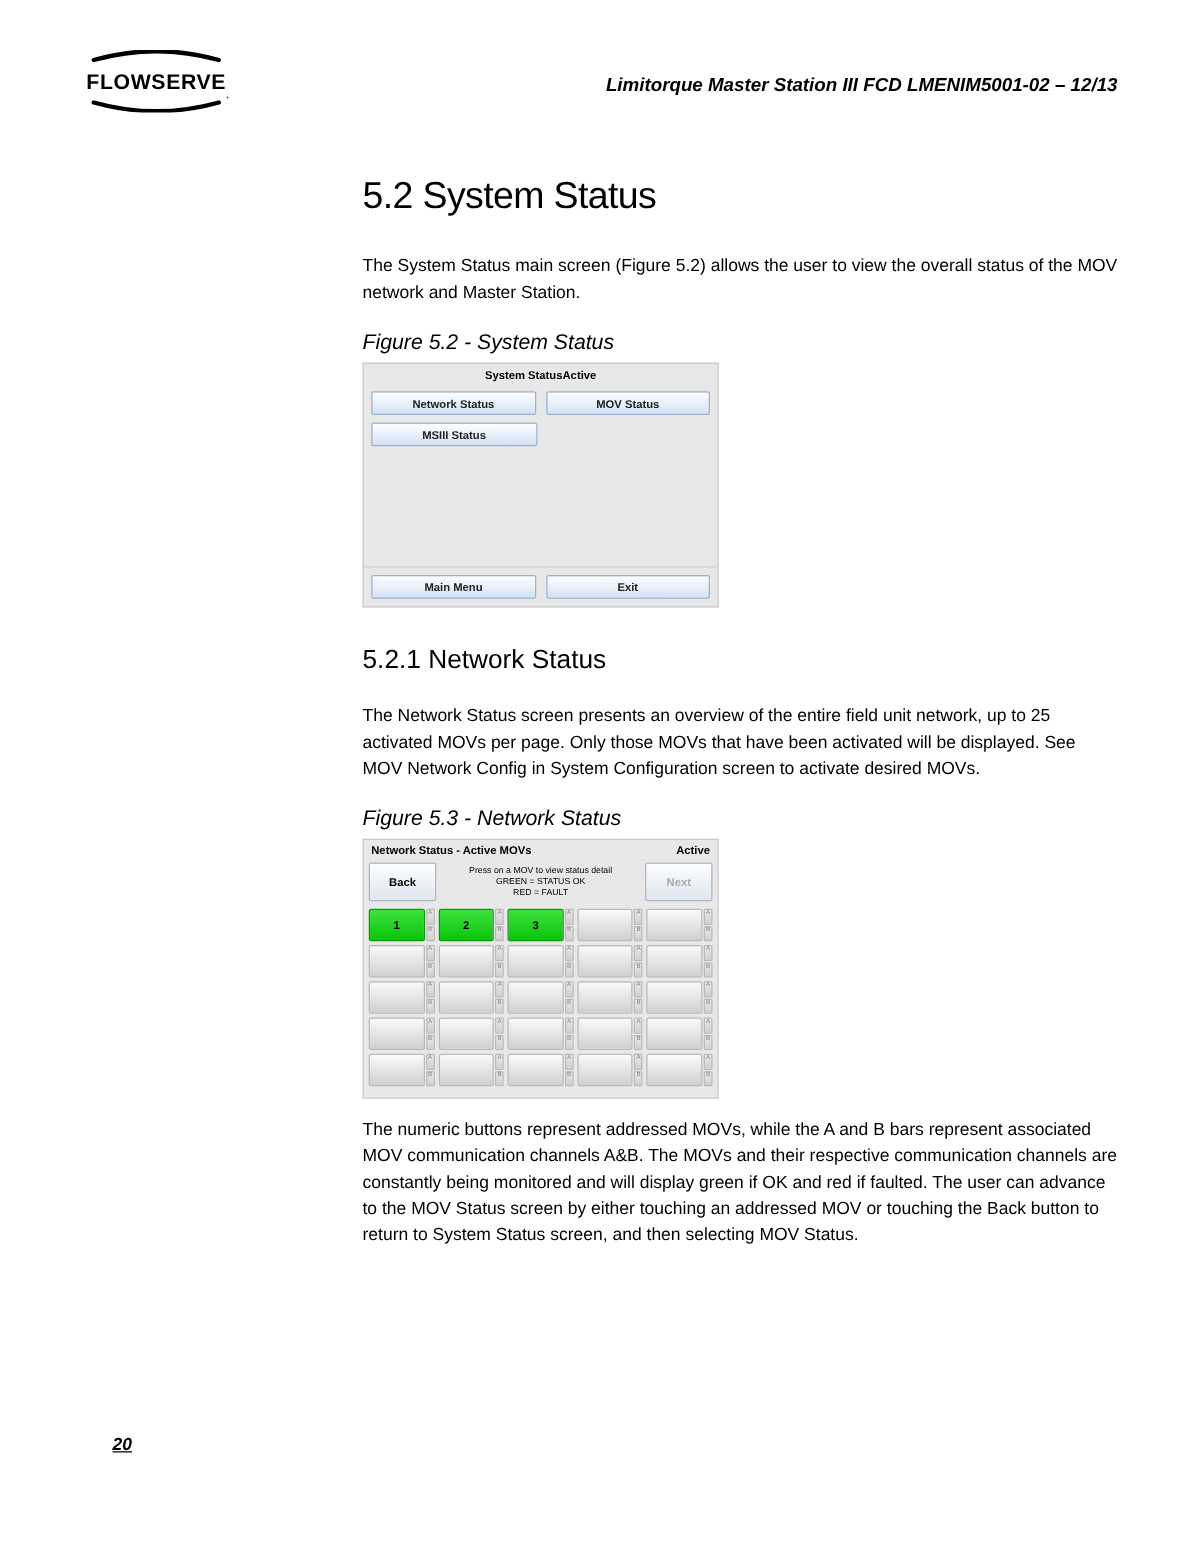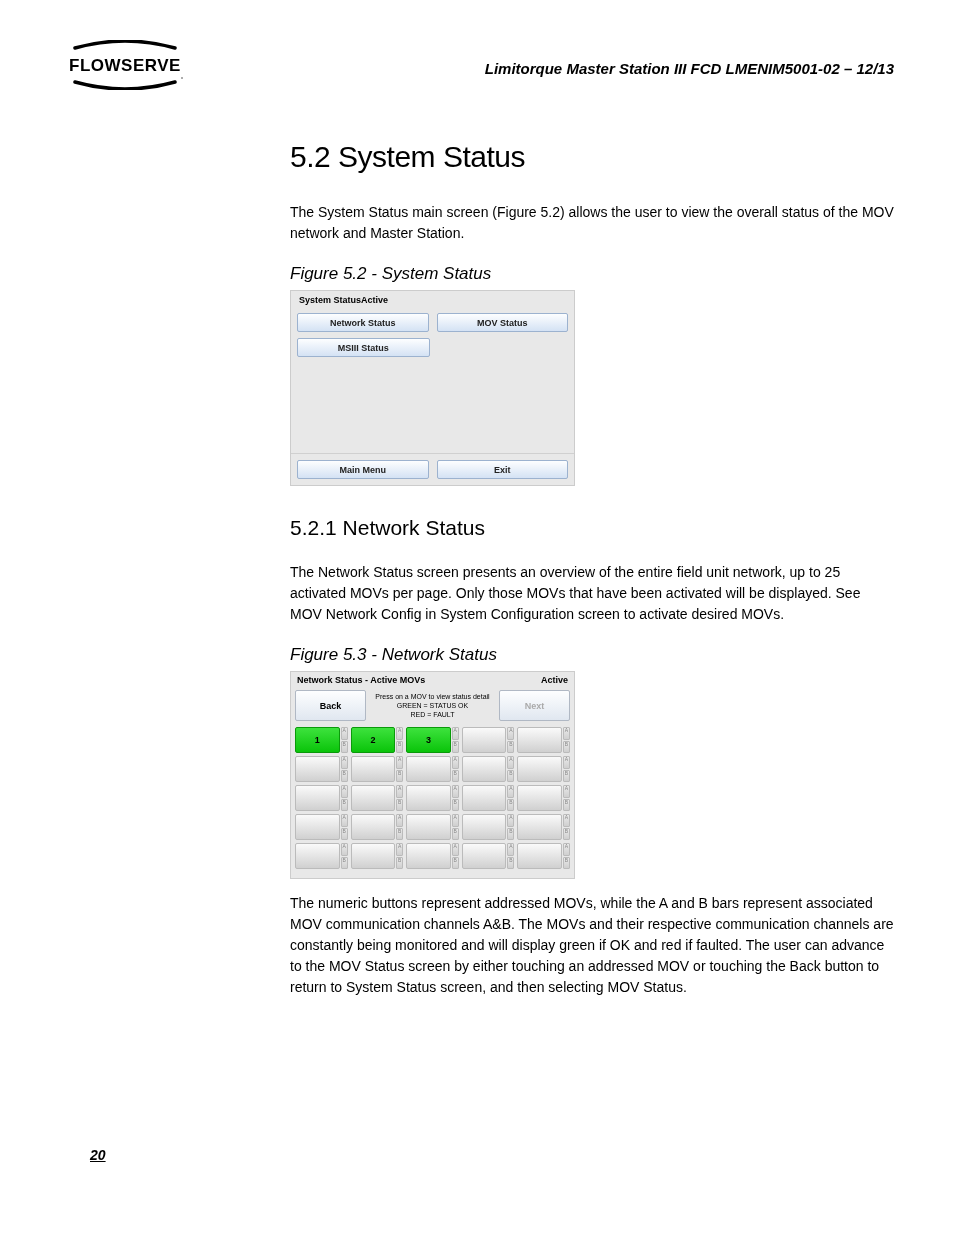--- a/index.html
+++ b/index.html
@@ -67,21 +67,21 @@
   .fig52 {
     width: 285px;
     background: #e8e8e8;
     border: 1px solid #ccc;
     padding: 0;
     font-family: Verdana, Arial, sans-serif;
     margin-bottom: 10px;
   }
   .fig52-titlebar {
     display: flex;
-    justify-content: flex-start;
+    justify-content: center;
     font-size: 9px;
     font-weight: bold;
     padding: 4px 8px;
   }
   .fig52-rows {
     padding: 4px 6px 90px 6px;
   }
   .fig52-row { display: flex; gap: 8px; margin-bottom: 6px; }
   .fig52-btn {
     flex: 1;
@@ -119,21 +119,21 @@
     font-weight: bold;
     padding: 3px 6px;
   }
   .fig53-ctrl {
     display: flex;
     align-items: stretch;
     padding: 2px 4px 4px 4px;
     gap: 4px;
   }
   .fig53-back, .fig53-next {
-    width: 71px;
+    width: 54px;
     background: linear-gradient(#fdfeff, #e0e7f0);
     border: 1px solid #b0b8c4;
     border-radius: 2px;
     font-size: 9px;
     font-weight: bold;
     font-family: Verdana, Arial, sans-serif;
     display: flex;
     align-items: center;
     justify-content: center;
   }

